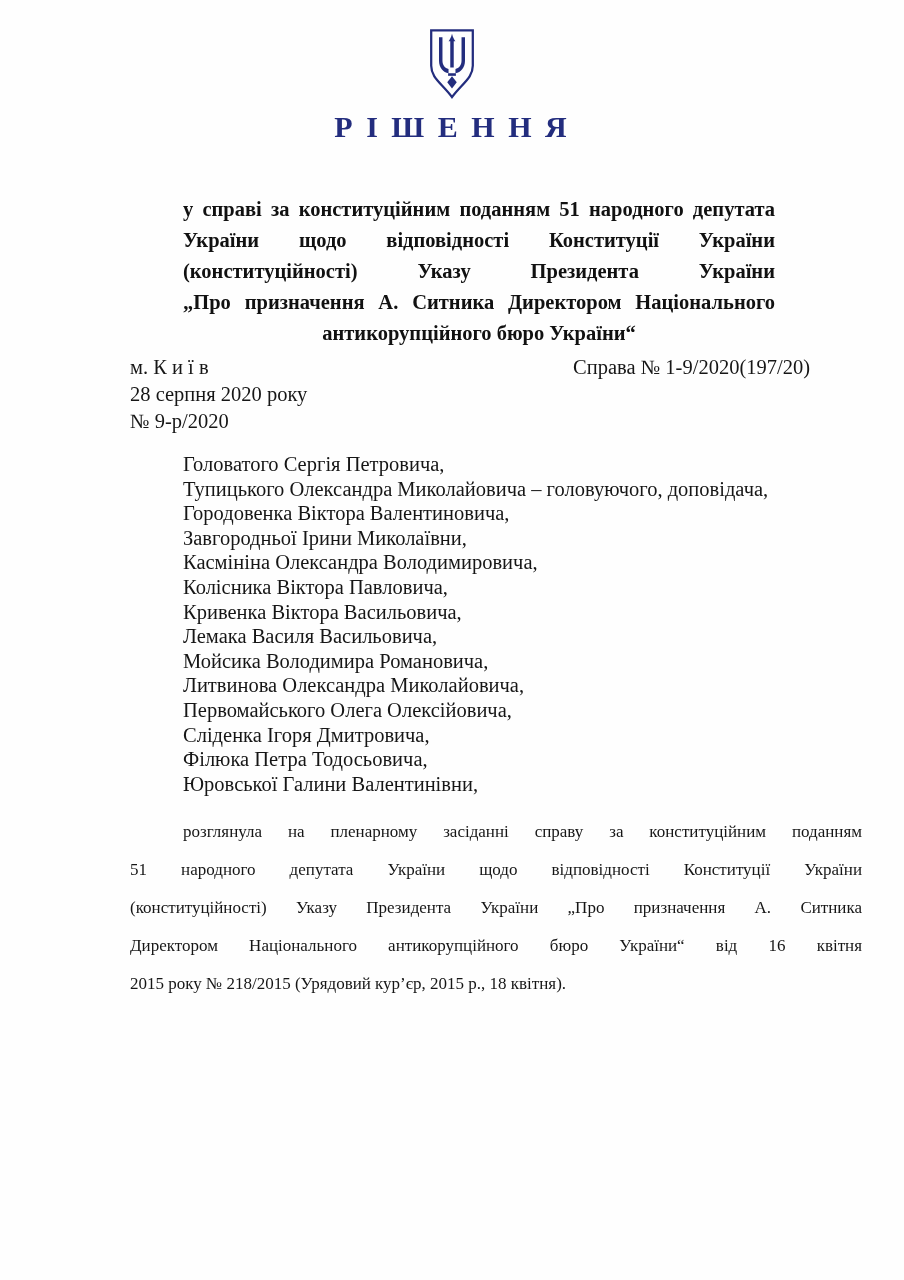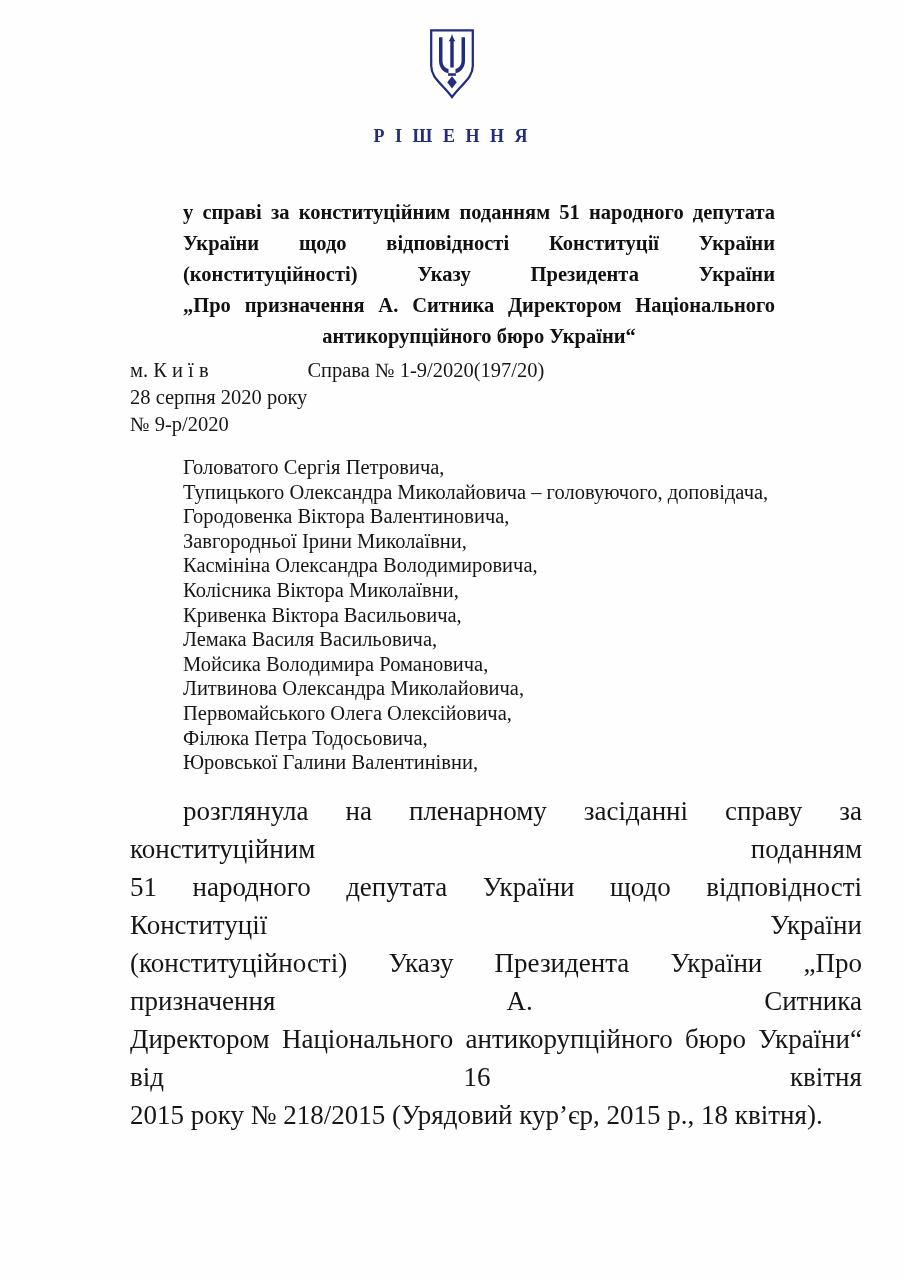--- a/index.html
+++ b/index.html
@@ -15,51 +15,51 @@
     color: var(--ink);
   }
   .emblem-wrap { display: block; width: 52px; height: 78px; margin: 26px auto 0; }
   .emblem-wrap svg { display: block; width: 100%; height: 100%; }
 
   .in-name {
     margin-top: 10px; text-align: center;
     color: var(--navy); font-weight: 700; font-size: 21px; letter-spacing: 1.5px;
   }
   .decision {
-    margin-top: 22px; text-align: center;
-    color: var(--navy); font-weight: 700; font-size: 18px; letter-spacing: 3px;
+    margin-top: 6px; text-align: center;
+    color: var(--navy); font-weight: 700; font-size: 30px; letter-spacing: 3px;
   }
   .court {
     margin-top: 11px; text-align: center;
     color: var(--navy); font-weight: 700; font-size: 27px;
     letter-spacing: 0.5px; word-spacing: 9px;
   }
 
   .case-summary {
     margin: 50px 0 0 183px; width: 592px;
     font-weight: 700; font-size: 20.5px; line-height: 31px; color: #111;
   }
   .case-summary .cs-line { text-align: justify; text-align-last: justify; }
   .case-summary .cs-line:last-child { text-align: left; text-align-last: center; }
 
   .meta {
     margin: 5px 94px 0 130px;
-    display: flex; align-items: flex-start;
+    display: flex; justify-content: space-between; align-items: flex-start;
     font-size: 20.5px; line-height: 27px;
   }
   .meta .left div { white-space: nowrap; }
   .meta .right { white-space: nowrap; }
 
   .comp-intro { margin: 14px 0 0 183px; font-size: 20.5px; line-height: 27px; }
   .judges {
     margin: 17px 0 0 183px; padding: 0; list-style: none;
     font-size: 20.5px; line-height: 24.6px;
   }
 
-  .body-par { margin: 17px 42px 4px 130px; font-size: 27px; line-height: 38px; }
+  .body-par { margin: 17px 42px 4px 130px; font-size: 17px; line-height: 38px; }
   .body-par .bp-line { text-align: justify; text-align-last: justify; }
   .body-par .bp-line:first-child { text-indent: 53px; }
   .body-par .bp-line:last-child { text-align: left; text-align-last: left; }
 </style>
 </head>
 <body>
 
 <div class="page">
 
   <span class="emblem-wrap">
@@ -94,26 +94,27 @@
     <div class="right">Справа № 1-9/2020(197/20)</div>
   </div>
 
 
   <ul class="judges">
     <li>Головатого Сергія Петровича,</li>
     <li>Тупицького Олександра Миколайовича – головуючого, доповідача,</li>
     <li>Городовенка Віктора Валентиновича,</li>
     <li>Завгородньої Ірини Миколаївни,</li>
     <li>Касмініна Олександра Володимировича,</li>
-    <li>Колісника Віктора Миколаївни,</li>
+    <li>Колісника Віктора Павловича,</li>
     <li>Кривенка Віктора Васильовича,</li>
     <li>Лемака Василя Васильовича,</li>
     <li>Мойсика Володимира Романовича,</li>
     <li>Литвинова Олександра Миколайовича,</li>
     <li>Первомайського Олега Олексійовича,</li>
+    <li>Сліденка Ігоря Дмитровича,</li>
     <li>Філюка Петра Тодосьовича,</li>
     <li>Юровської Галини Валентинівни,</li>
   </ul>
 
   <div class="body-par">
     <div class="bp-line">розглянула на пленарному засіданні справу за конституційним поданням</div>
     <div class="bp-line">51 народного депутата України щодо відповідності Конституції України</div>
     <div class="bp-line">(конституційності) Указу Президента України „Про призначення А. Ситника</div>
     <div class="bp-line">Директором Національного антикорупційного бюро України“ від 16 квітня</div>
     <div class="bp-line">2015 року № 218/2015 (Урядовий кур’єр, 2015 р., 18 квітня).</div>

